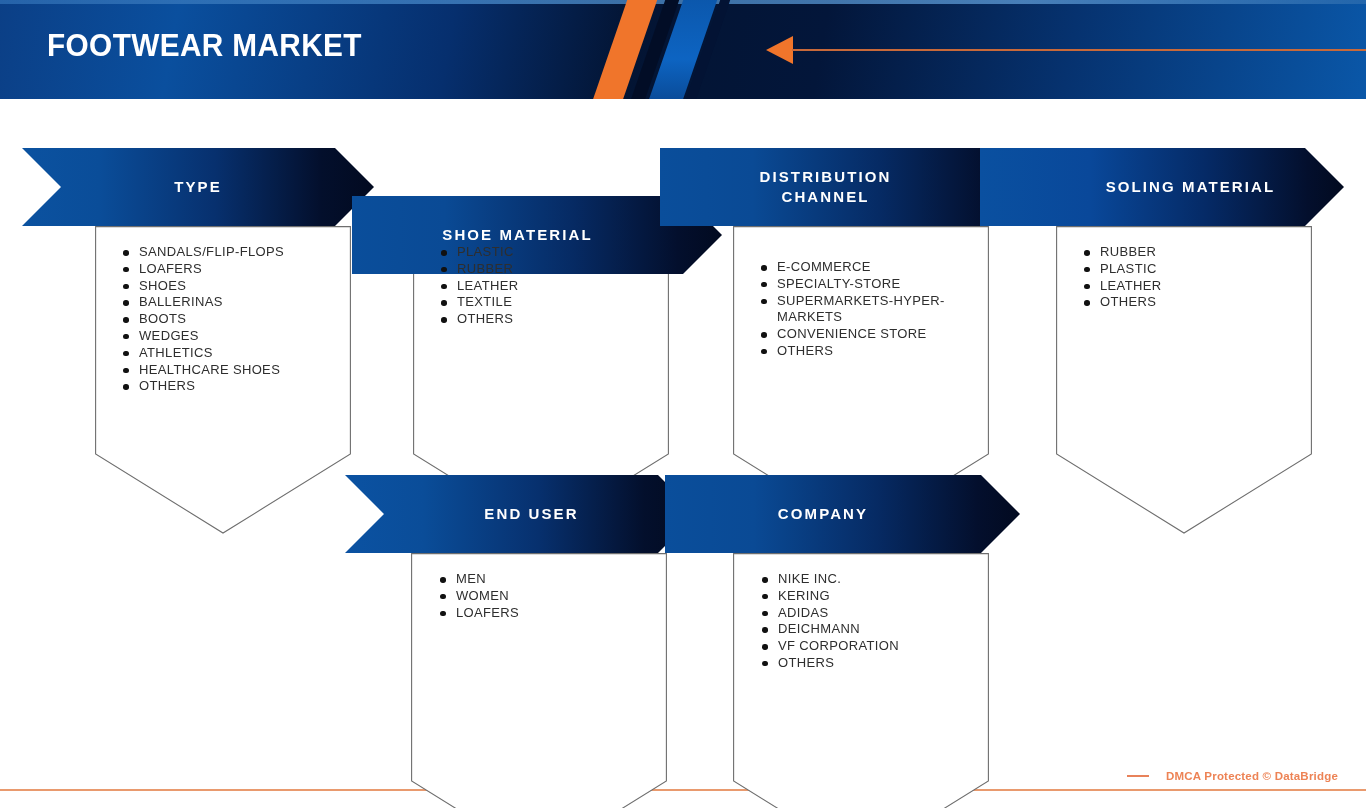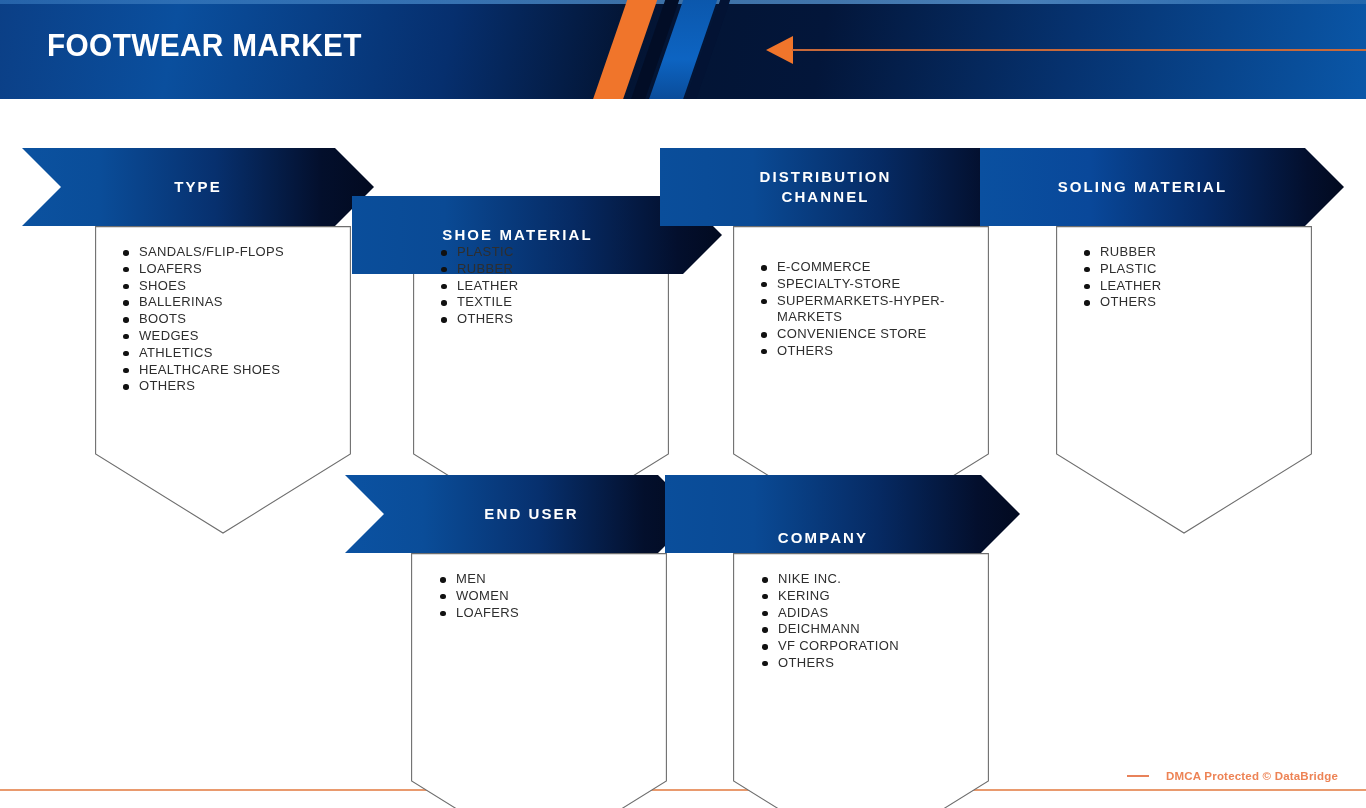--- a/index.html
+++ b/index.html
@@ -319,21 +319,21 @@
         <linearGradient id="gradSol" x1="0" y1="0" x2="1" y2="0">
           <stop offset="0%" stop-color="#0a50a0"></stop>
           <stop offset="30%" stop-color="#09489a"></stop>
           <stop offset="62%" stop-color="#052a66"></stop>
           <stop offset="90%" stop-color="#030f2d"></stop>
           <stop offset="100%" stop-color="#020a1f"></stop>
         </linearGradient>
       </defs>
       <path d="M0,0 L325,0 L364,39 L325,78 L0,78 Z" fill="url(#gradSol)"></path>
     </svg>
-    <div class="cat-banner-label" style="width:325px;">SOLING MATERIAL</div>
+    <div class="cat-banner-label" style="width:325px;padding-left:48px;">SOLING MATERIAL</div>
   </div>
   <ul class="cat-list" style="left:104px; top:96px; width:230px;">
     <li>RUBBER</li>
     <li>PLASTIC</li>
     <li>LEATHER</li>
     <li>OTHERS</li>
   </ul>
 </div>
 
 <div class="cat-group" style="left:345px; top:475px; width:352px;">
@@ -376,21 +376,21 @@
         <linearGradient id="gradComp" x1="0" y1="0" x2="1" y2="0">
           <stop offset="0%" stop-color="#0a4e9b"></stop>
           <stop offset="25%" stop-color="#0a4a95"></stop>
           <stop offset="60%" stop-color="#062a63"></stop>
           <stop offset="88%" stop-color="#030f2d"></stop>
           <stop offset="100%" stop-color="#020a20"></stop>
         </linearGradient>
       </defs>
       <path d="M0,0 L316,0 L355,39 L316,78 L0,78 Z" fill="url(#gradComp)"></path>
     </svg>
-    <div class="cat-banner-label" style="width:316px;margin-top:24px;">COMPANY</div>
+    <div class="cat-banner-label" style="width:316px;">COMPANY</div>
   </div>
   <ul class="cat-list" style="left:97px; top:96px; width:230px;">
     <li>NIKE INC.</li>
     <li>KERING</li>
     <li>ADIDAS</li>
     <li>DEICHMANN</li>
     <li>VF CORPORATION</li>
     <li>OTHERS</li>
   </ul>
 </div>

